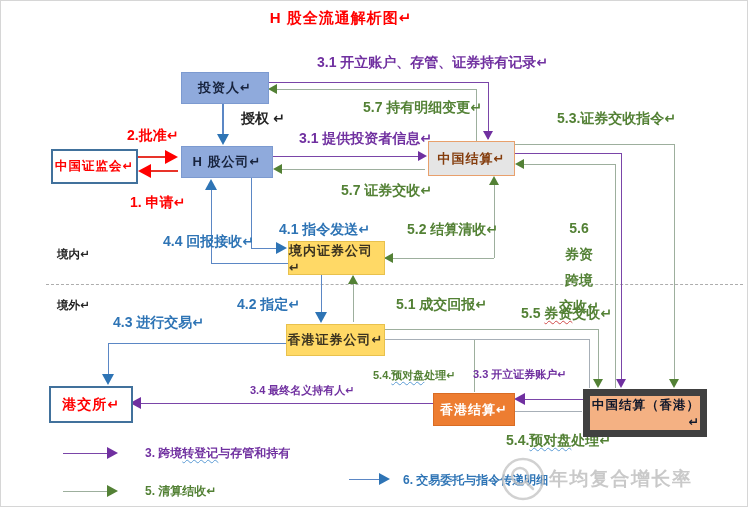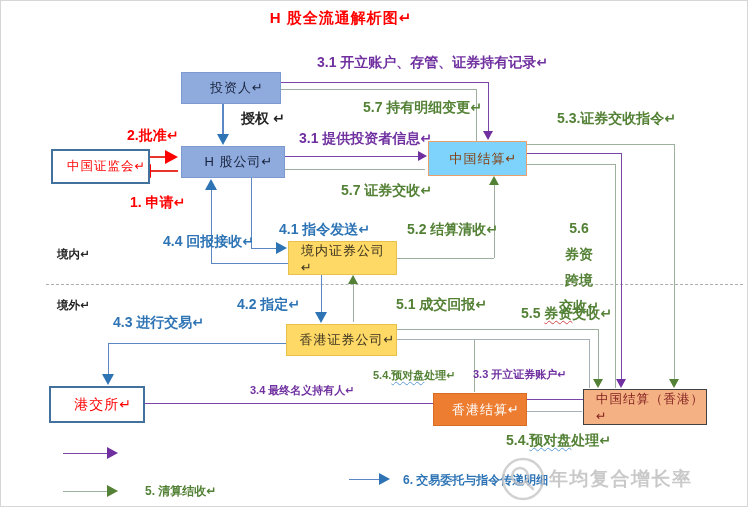--- a/index.html
+++ b/index.html
@@ -1,23 +1,23 @@
 <!DOCTYPE html>
 <html><head>
 <meta charset="utf-8">
 <style>
   html,body{margin:0;padding:0;background:#fff;}
   body{font-family:"Liberation Sans","DejaVu Sans",sans-serif;}
   #canvas{position:relative;width:746px;height:505px;background:#ffffff;border:1px solid #d6d6d6;overflow:hidden;}
   .node{position:absolute;display:flex;align-items:center;justify-content:center;
-        font-weight:normal;font-size:13px;color:#233;z-index:3;letter-spacing:1px;padding-left:12px;}
+        font-weight:bold;font-size:13px;color:#233;z-index:3;letter-spacing:1px;}
   .node-blue{background:#8FAADC;border:1px solid #7C9AD0;color:#17233d;}
   .node-yellow{background:#FFD966;border:1px solid #E8C14D;color:#3b3320;}
-  .node-salmon{background:#7dd3fc;border:1px solid #E8A06C;color:#843C0C;}
-  .node-salmon2{background:#F4B183;border:1px solid #404040;color:#7f1d1d;}
+  .node-salmon{background:#e5e5e5;border:1px solid #E8A06C;color:#843C0C;}
+  .node-salmon2{background:#F4B183;border:7px solid #404040;color:#0f172a;text-align:right;}
   .node-orange{background:#ED7D31;border:1px solid #D96C24;color:#ffffff;}
   .node-white{background:#ffffff;border:2px solid #41719C;color:#FF0000;font-size:14px;}
   .elabel{position:absolute;font-weight:bold;font-size:14px;white-space:nowrap;z-index:2;}
   .purple{color:#7030A0;}
   .green{color:#538135;}
   .blue{color:#2E74B5;}
   .red{color:#FF0000;}
   .black{color:#222222;}
   .sm{font-size:11px;}
   .vert{white-space:pre-line;text-align:center;line-height:26px;width:44px;margin-top:28px;}
@@ -48,20 +48,23 @@
   <div class="node node-yellow" style="left:287px;top:240px;width:95px;height:32px;">境内证券公司↵</div>
   <div class="node node-yellow" style="left:285px;top:323px;width:97px;height:30px;">香港证券公司↵</div>
   <div class="node node-white" style="left:48px;top:385px;width:80px;height:33px;">港交所↵</div>
   <div class="node node-orange" style="left:432px;top:392px;width:80px;height:31px;">香港结算↵</div>
   <div class="node node-salmon2" style="left:582px;top:388px;width:110px;height:34px;font-size:12.5px;">中国结算（香港）↵</div>
 
   <div class="region" style="left:56px;top:246px;">境内↵</div>
   <div class="region" style="left:56px;top:297px;">境外↵</div>
   <div id="divider"></div>
 
+  <div class="legend-label purple" style="left:144px;top:444px;">
+    <span>3. 跨境</span><span class="wavy-blue">转登记</span><span>与存管和持有</span>
+  </div>
   <div class="legend-label blue" style="left:402px;top:471px;">6. 交易委托与指令传递明细</div>
   <div class="legend-label green" style="left:144px;top:482px;">5. 清算结收↵</div>
 
   <div id="wm">
     <svg width="48" height="48" viewBox="0 0 48 48">
       <circle cx="24" cy="24" r="20" fill="none" stroke="#c6c6c6" stroke-width="2.5"></circle>
       <circle cx="21" cy="21" r="8" fill="none" stroke="#c6c6c6" stroke-width="2.5"></circle>
       <line x1="27" y1="27" x2="34" y2="34" stroke="#c6c6c6" stroke-width="2.5" stroke-linecap="round"></line>
     </svg>
     <span id="wm-text">年均复合增长率</span>

